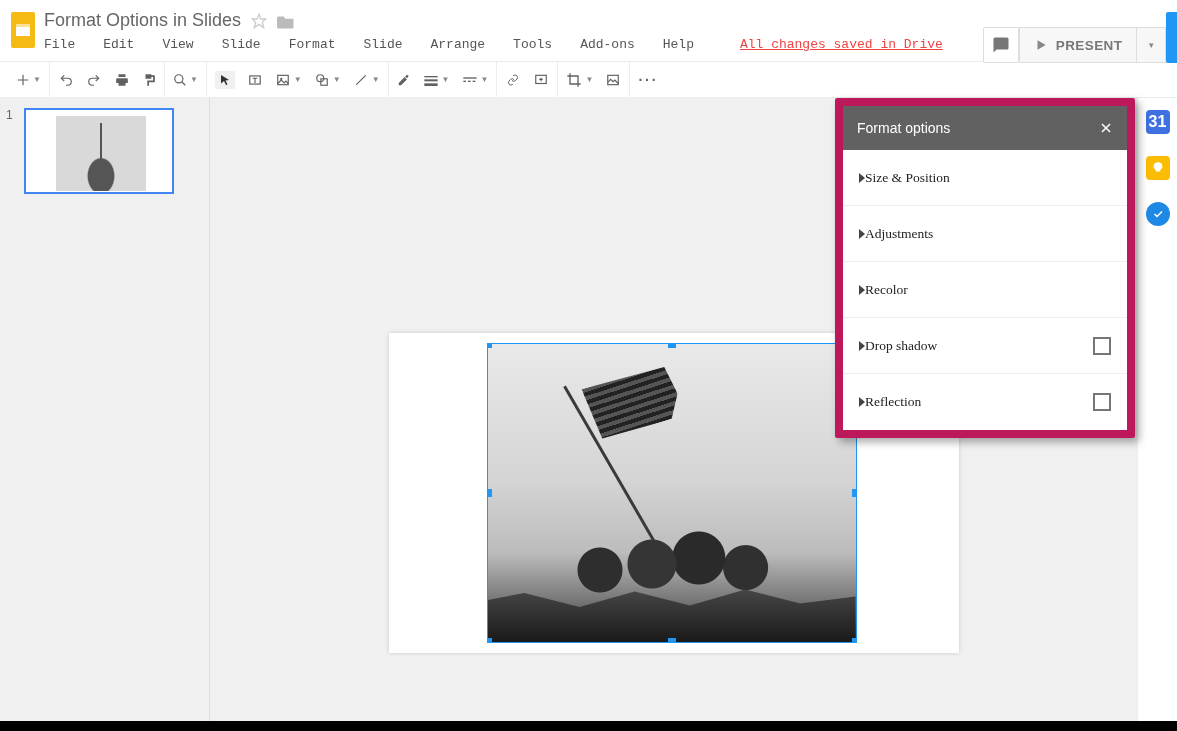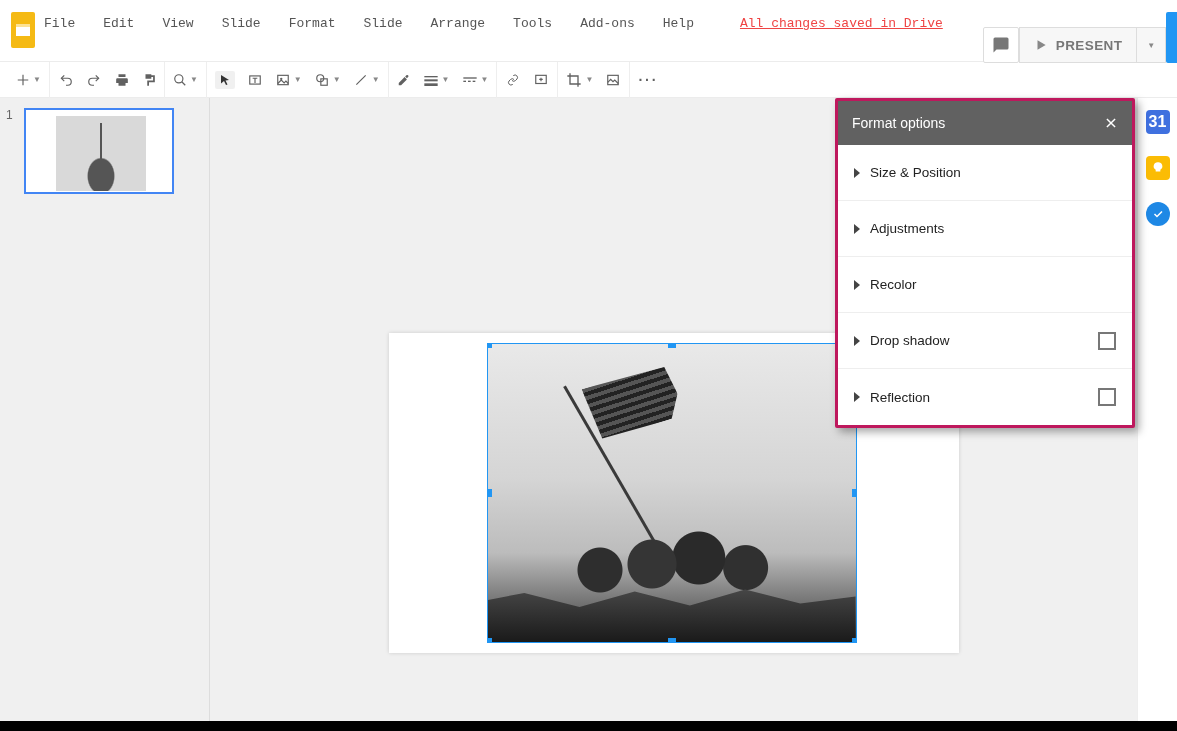--- a/index.html
+++ b/index.html
@@ -143,37 +143,37 @@
   }
   
   .handle {
     position:absolute; width:8px; height:8px; background:#2196f3;
     transform:translate(-50%,-50%);
   }
 
   
   .panel-wrap {
     position:absolute; right:42px; top:98px;
-    width:300px; border:3px solid #be185d; border-radius:2px;
+    width:300px; border:8px solid #be185d; border-radius:2px;
     box-shadow:4px 4px 8px rgba(0,0,0,0.35);
     background:#fff; z-index:20;
   }
   .panel-header {
     background:#616161; color:#fff; height:44px;
     display:flex; align-items:center; padding:0 14px;
     font-size:14px; font-weight:500; justify-content:space-between;
   }
   .panel-close { color:#fff; cursor:pointer; font-size:16px;}
   .panel-item {
     border-bottom:1px solid #eee; height:56px;
     display:flex; align-items:center; padding:0 16px;
     font-size:13.5px; color:#222; font-weight:500; gap:10px;
     justify-content:space-between;
   }
-  .panel-item-left { display:flex; align-items:center; gap:10px;}
+  .panel-item-left { display:flex; align-items:center; font-family:Liberation Serif, serif;}
   .tri-right {
     width:0;height:0;border-top:5px solid transparent;
     border-bottom:5px solid transparent;border-left:6px solid #444;
   }
   .checkbox {
     width:18px; height:18px; border:2px solid #777; background:#fff;
   }
   .panel-item:last-child { border-bottom:none; }
 
   
@@ -201,20 +201,33 @@
 
   <div class="header">
     <div class="logo">
       <svg width="30" height="40" viewBox="0 0 30 40">
         <rect x="3" y="2" width="24" height="36" rx="2" fill="#f5ba14"></rect>
         <rect x="8" y="14" width="14" height="12" fill="#fff"></rect>
         <rect x="8" y="14" width="14" height="3" fill="#fde293"></rect>
       </svg>
     </div>
     <div class="title-area">
+      <div class="doc-title">
+        <span>Format Options in Slides</span>
+        <span class="star">
+          <svg width="16" height="16" viewBox="0 0 24 24" fill="none" stroke="#ccc" stroke-width="2">
+            <polygon points="12,2 15,9 22,9 17,14 19,22 12,17 5,22 7,14 2,9 9,9"></polygon>
+          </svg>
+        </span>
+        <span class="folder">
+          <svg width="18" height="16" viewBox="0 0 24 20" fill="#bbb">
+            <path d="M2 4h7l2 3h11v11a2 2 0 0 1-2 2H2a2 2 0 0 1-2-2V6a2 2 0 0 1 2-2z"></path>
+          </svg>
+        </span>
+      </div>
       <div class="menubar">
         <span>File</span>
         <span>Edit</span>
         <span>View</span>
         <span>Slide</span>
         <span>Format</span>
         <span>Slide</span>
         <span>Arrange</span>
         <span>Tools</span>
         <span>Add-ons</span>

